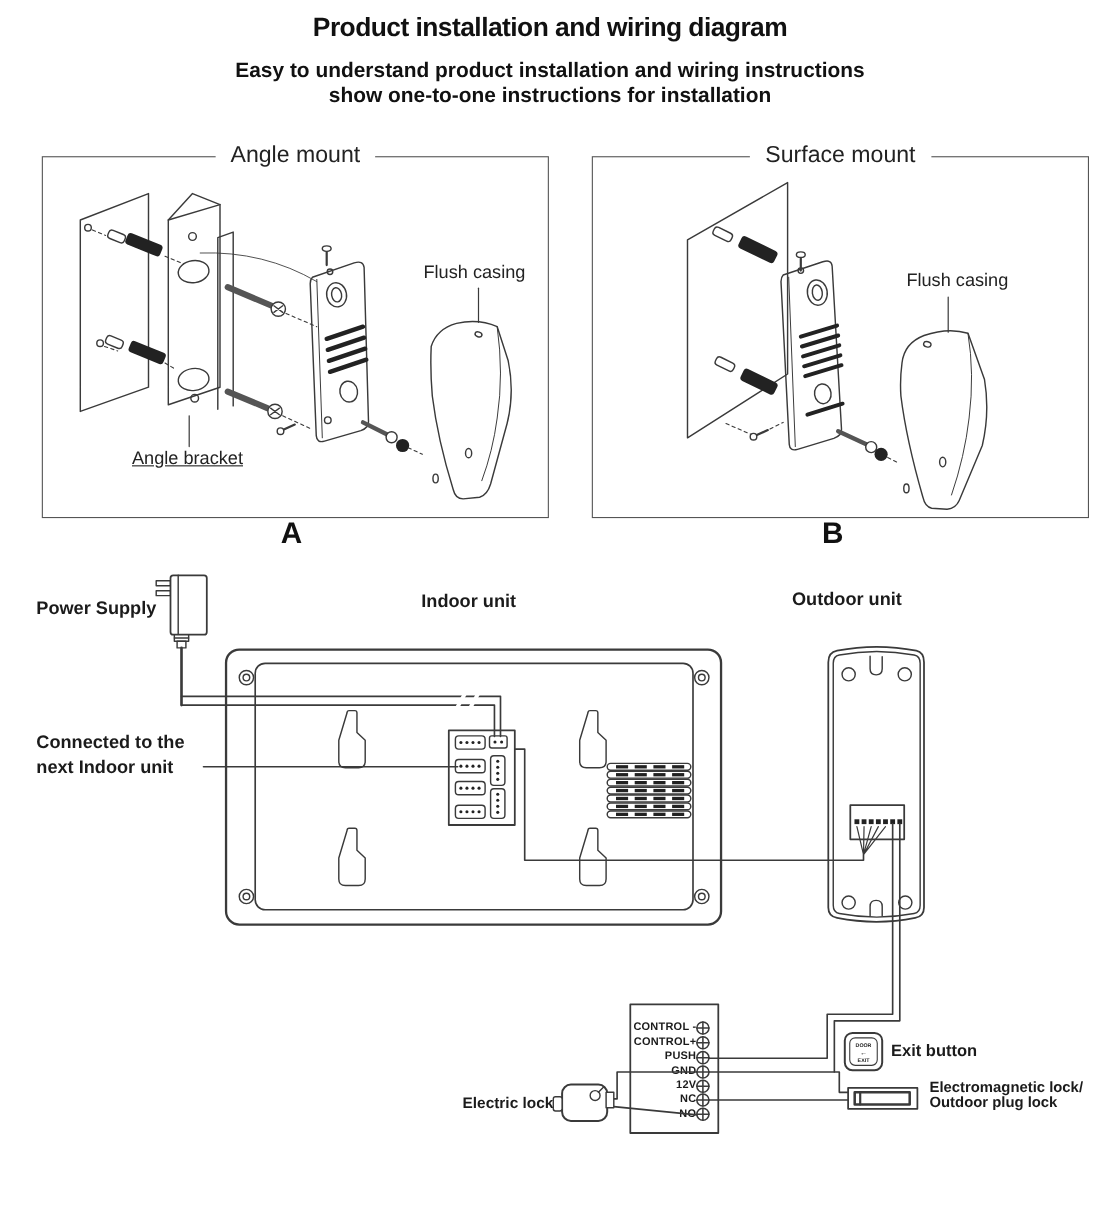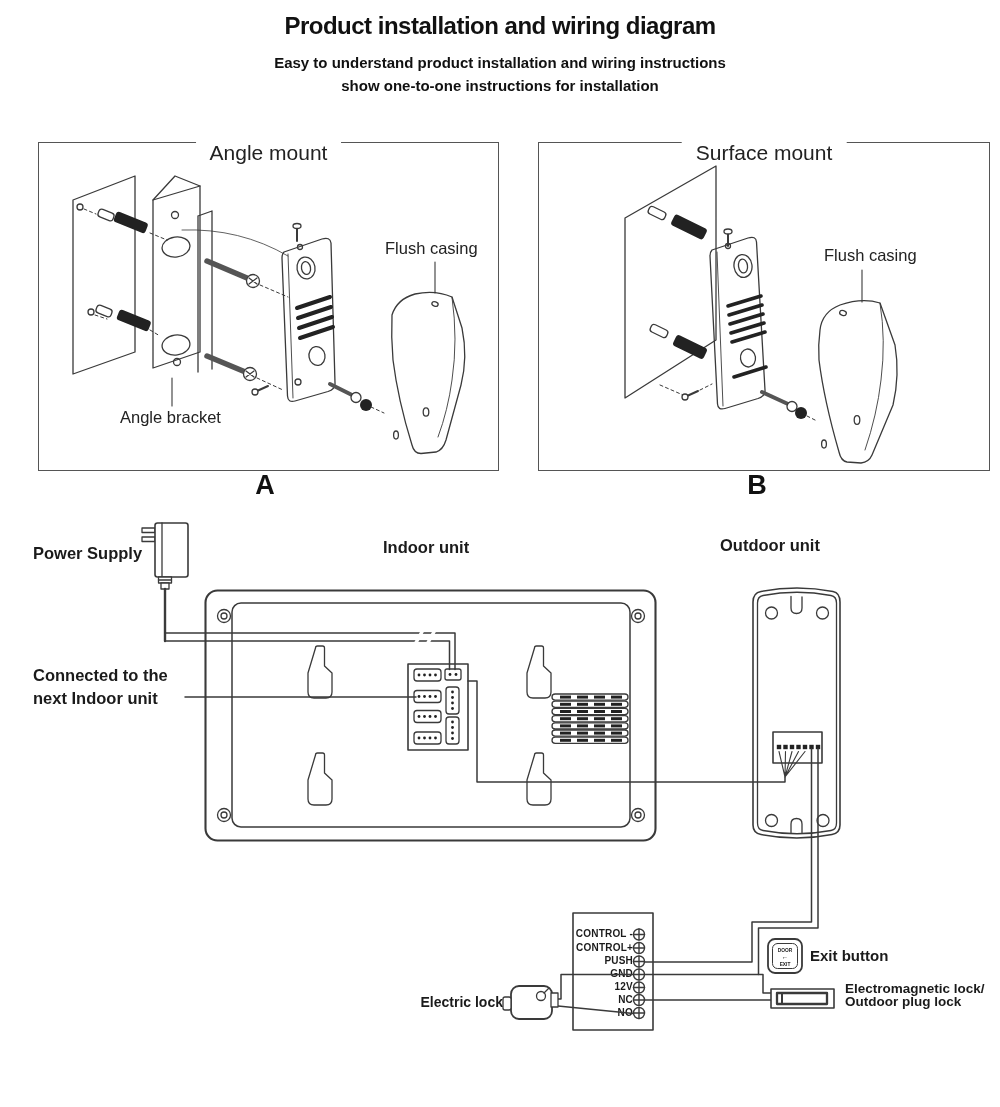--- a/index.html
+++ b/index.html
@@ -1,27 +1,27 @@
 <!DOCTYPE html>
 <html><head>
 <meta charset="utf-8">
 <style>
   html,body{margin:0;padding:0;background:#fff;}
   .stage{position:relative;width:1000px;height:1107px;background:#fff;overflow:hidden;
          font-family:"Liberation Sans",sans-serif;color:#1b1b1b;}
   .abs{position:absolute;}
   .ctr{text-align:center;width:100%;}
   .title{top:12px;font-size:24px;font-weight:700;letter-spacing:-0.5px;color:#111;}
-  .sub{font-size:15px;font-weight:700;color:#111;}
+  .sub{font-size:19px;font-weight:700;color:#111;}
   .sub1{top:54px;} .sub2{top:77px;}
   .panel{position:absolute;border:1.3px solid #555;background:#fff;}
   .panel-angle{left:38px;top:142px;width:459px;height:327px;}
   .panel-surface{left:538px;top:142px;width:450px;height:327px;}
   .legend{position:absolute;top:-14px;left:50%;transform:translateX(-50%);
-          background:#fff;padding:0 14px;font-size:21px;color:#222;white-space:nowrap;margin-top:12px;}
+          background:#fff;padding:0 14px;font-size:21px;color:#222;white-space:nowrap;}
   .letter{font-size:27px;font-weight:700;color:#111;text-align:center;width:56px;}
   .lblA{left:237px;top:470px;} .lblB{left:729px;top:470px;}
   .plabel{font-size:16.5px;color:#222;white-space:nowrap;}
   .blabel{font-size:16.5px;font-weight:700;color:#1b1b1b;white-space:nowrap;}
   .blabel-sm{font-size:13.5px;font-weight:700;color:#1b1b1b;white-space:nowrap;}
   .term{position:absolute;right:367px;font-size:10px;font-weight:700;color:#1b1b1b;
         letter-spacing:0.2px;white-space:nowrap;}
   .caption{left:480px;top:1040px;width:300px;text-align:center;font-size:19px;
            font-weight:700;color:#222;}
   svg{position:absolute;left:0;top:0;pointer-events:none;}
@@ -39,21 +39,21 @@
     <span class="legend">Angle mount</span>
   </div>
   <div class="panel panel-surface">
     <span class="legend">Surface mount</span>
   </div>
 
   <div class="abs letter lblA">A</div>
   <div class="abs letter lblB">B</div>
 
   <div class="abs plabel" style="left:385px;top:239px;">Flush casing</div>
-  <div class="abs plabel" style="left:120px;top:408px;">Angle bracket</div>
+  <div class="abs plabel" style="left:120px;top:408px;text-decoration:underline;">Angle bracket</div>
   <div class="abs plabel" style="left:824px;top:246px;">Flush casing</div>
 
   <div class="abs blabel" style="left:33px;top:544px;">Power Supply</div>
   <div class="abs blabel" style="left:383px;top:538px;">Indoor unit</div>
   <div class="abs blabel" style="left:720px;top:536px;">Outdoor unit</div>
   <div class="abs blabel" style="left:33px;top:666px;">Connected to the</div>
   <div class="abs blabel" style="left:33px;top:689px;">next Indoor unit</div>
   <div class="abs blabel" style="left:420px;top:994px;width:83px;text-align:right;font-size:14px;">Electric lock</div>
   <div class="abs blabel" style="left:810px;top:947px;font-size:15px;">Exit button</div>
   <div class="abs blabel-sm" style="left:845px;top:981px;">Electromagnetic lock/</div>

